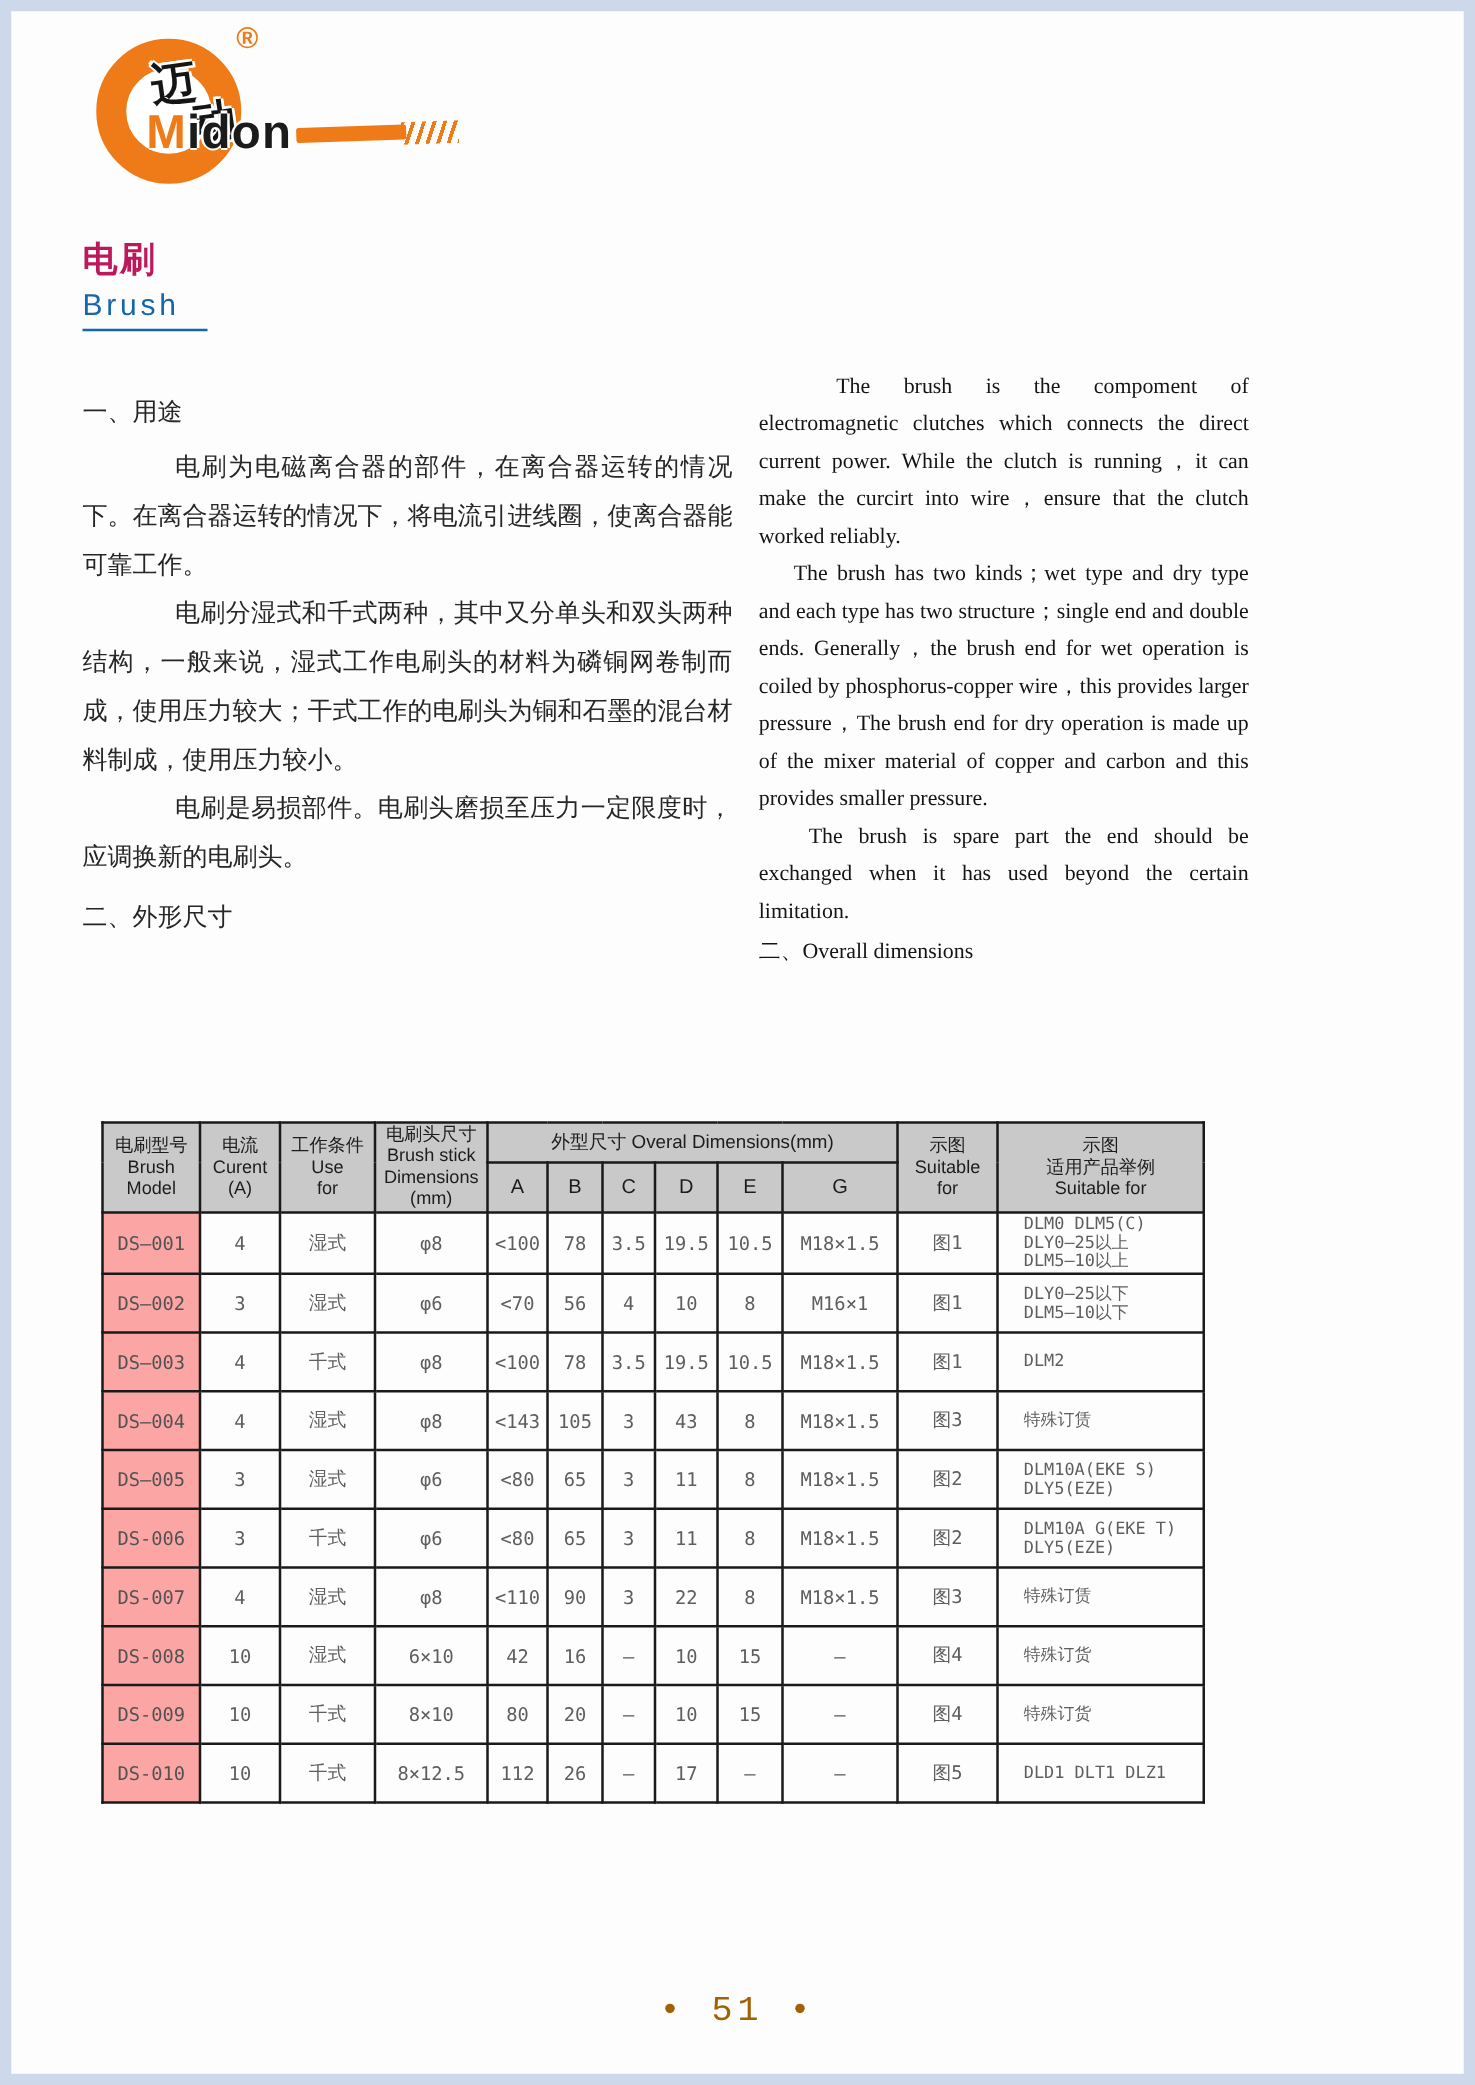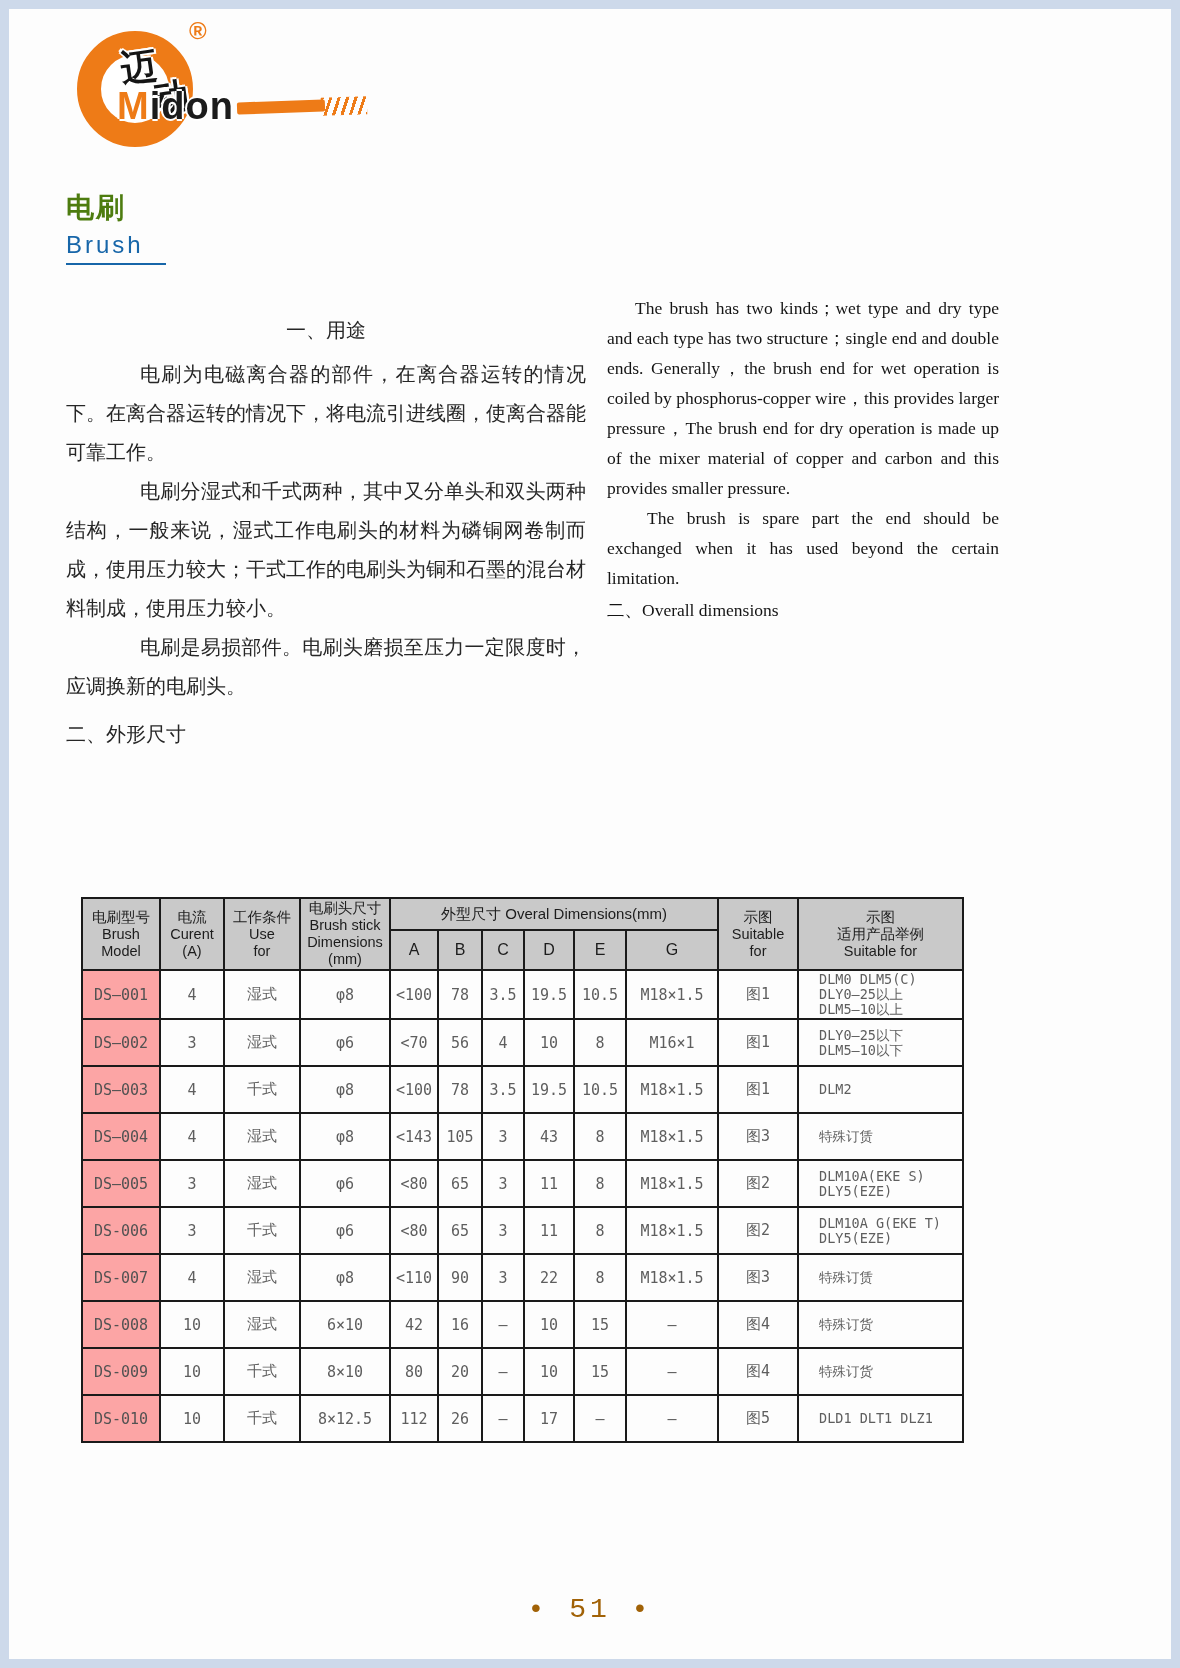--- a/index.html
+++ b/index.html
@@ -37,28 +37,28 @@
     position:absolute;left:178px;top:84px;width:88px;height:12px;
     background:#ee7b17;transform:rotate(-2deg);
     border-radius:2px;
   }
   .logo-slashes{
     position:absolute;left:262px;top:80px;width:46px;height:18px;
     background:repeating-linear-gradient(110deg,#ee7b17 0 3px,transparent 3px 8px);
     transform:rotate(-2deg);
   }
   
-  .title-cn{position:absolute;left:57px;top:180px;font-size:28px;color:#4d7c0f;font-weight:bold;letter-spacing:2px;}
+  .title-cn{position:absolute;left:57px;top:180px;font-size:28px;color:#be185d;font-weight:bold;letter-spacing:2px;}
   .title-en{
     position:absolute;left:57px;top:222px;font-size:24px;color:#1766a9;letter-spacing:3px;
     border-bottom:2px solid #1766a9;padding:0 22px 4px 0;display:inline-block;
   }
   
   .col-left{position:absolute;left:57px;top:302px;width:520px;color:#262626;font-size:20px;}
-  .col-left .sec-head{margin:0 0 6px 0;line-height:38px;text-align:center;}
+  .col-left .sec-head{margin:0 0 6px 0;line-height:38px;}
   .col-left p{margin:0;line-height:39px;text-align:justify;text-indent:74px;}
   .col-left .sec-head2{margin:8px 0 0 0;line-height:40px;}
   .col-right{
     position:absolute;left:598px;top:284px;width:392px;color:#141414;
     font-family:"Liberation Serif", serif;font-size:17.5px;
   }
   .col-right .sec-head{margin:0 0 6px 0;line-height:30px;}
   .col-right p{margin:0;line-height:30px;text-align:justify;}
   .col-right .p1{text-indent:62px;}
   .col-right .p2{text-indent:28px;}
@@ -112,20 +112,21 @@
 
   <div class="col-left">
     <div class="sec-head">一、用途</div>
     <p>电刷为电磁离合器的部件，在离合器运转的情况下。在离合器运转的情况下，将电流引进线圈，使离合器能可靠工作。</p>
     <p>电刷分湿式和千式两种，其中又分单头和双头两种结构，一般来说，湿式工作电刷头的材料为磷铜网卷制而成，使用压力较大；干式工作的电刷头为铜和石墨的混台材料制成，使用压力较小。</p>
     <p>电刷是易损部件。电刷头磨损至压力一定限度时，应调换新的电刷头。</p>
     <div class="sec-head2">二、外形尺寸</div>
   </div>
 
   <div class="col-right">
+    <p class="p1">The brush is the compoment of electromagnetic clutches which connects the direct current power. While the clutch is running，it can make the curcirt into wire，ensure that the clutch worked reliably.</p>
     <p class="p2">The brush has two kinds；wet type and dry type and each type has two structure；single end and double ends. Generally，the brush end for wet operation is coiled by phosphorus-copper wire，this provides larger pressure，The brush end for dry operation is made up of the mixer material of copper and carbon and this provides smaller pressure.</p>
     <p class="p3">The brush is spare part the end should be exchanged when it has used beyond the certain limitation.</p>
     <div class="sec-head2">二、Overall dimensions</div>
   </div>
 
   <div class="spec-table-wrap">
     <table class="spec">
       <colgroup>
         <col style="width:78px">
           <col style="width:64px">

